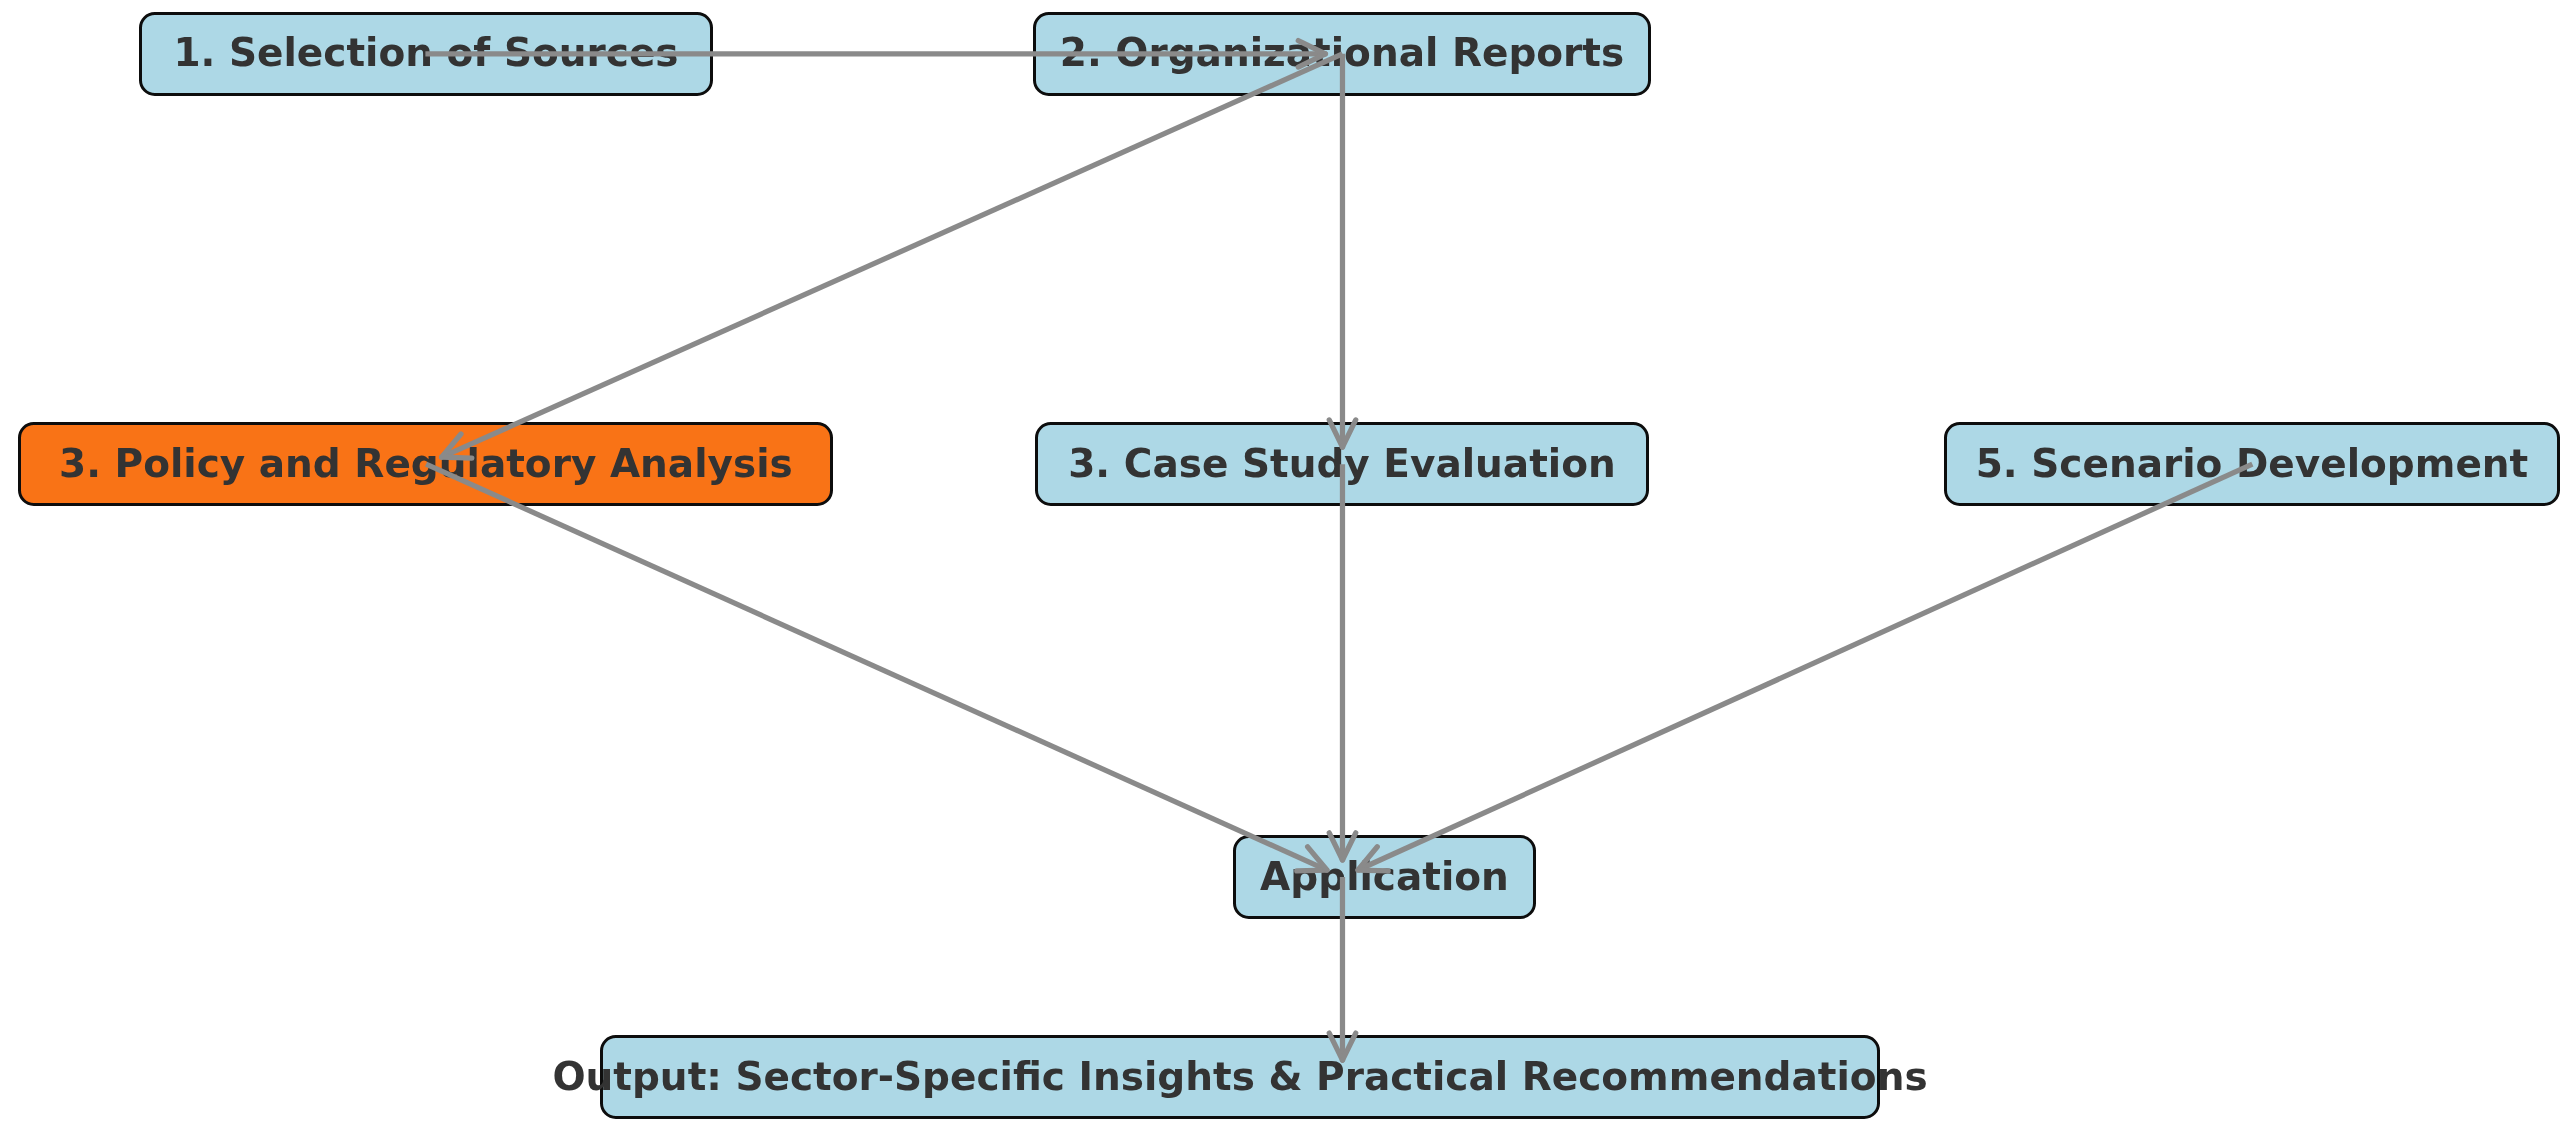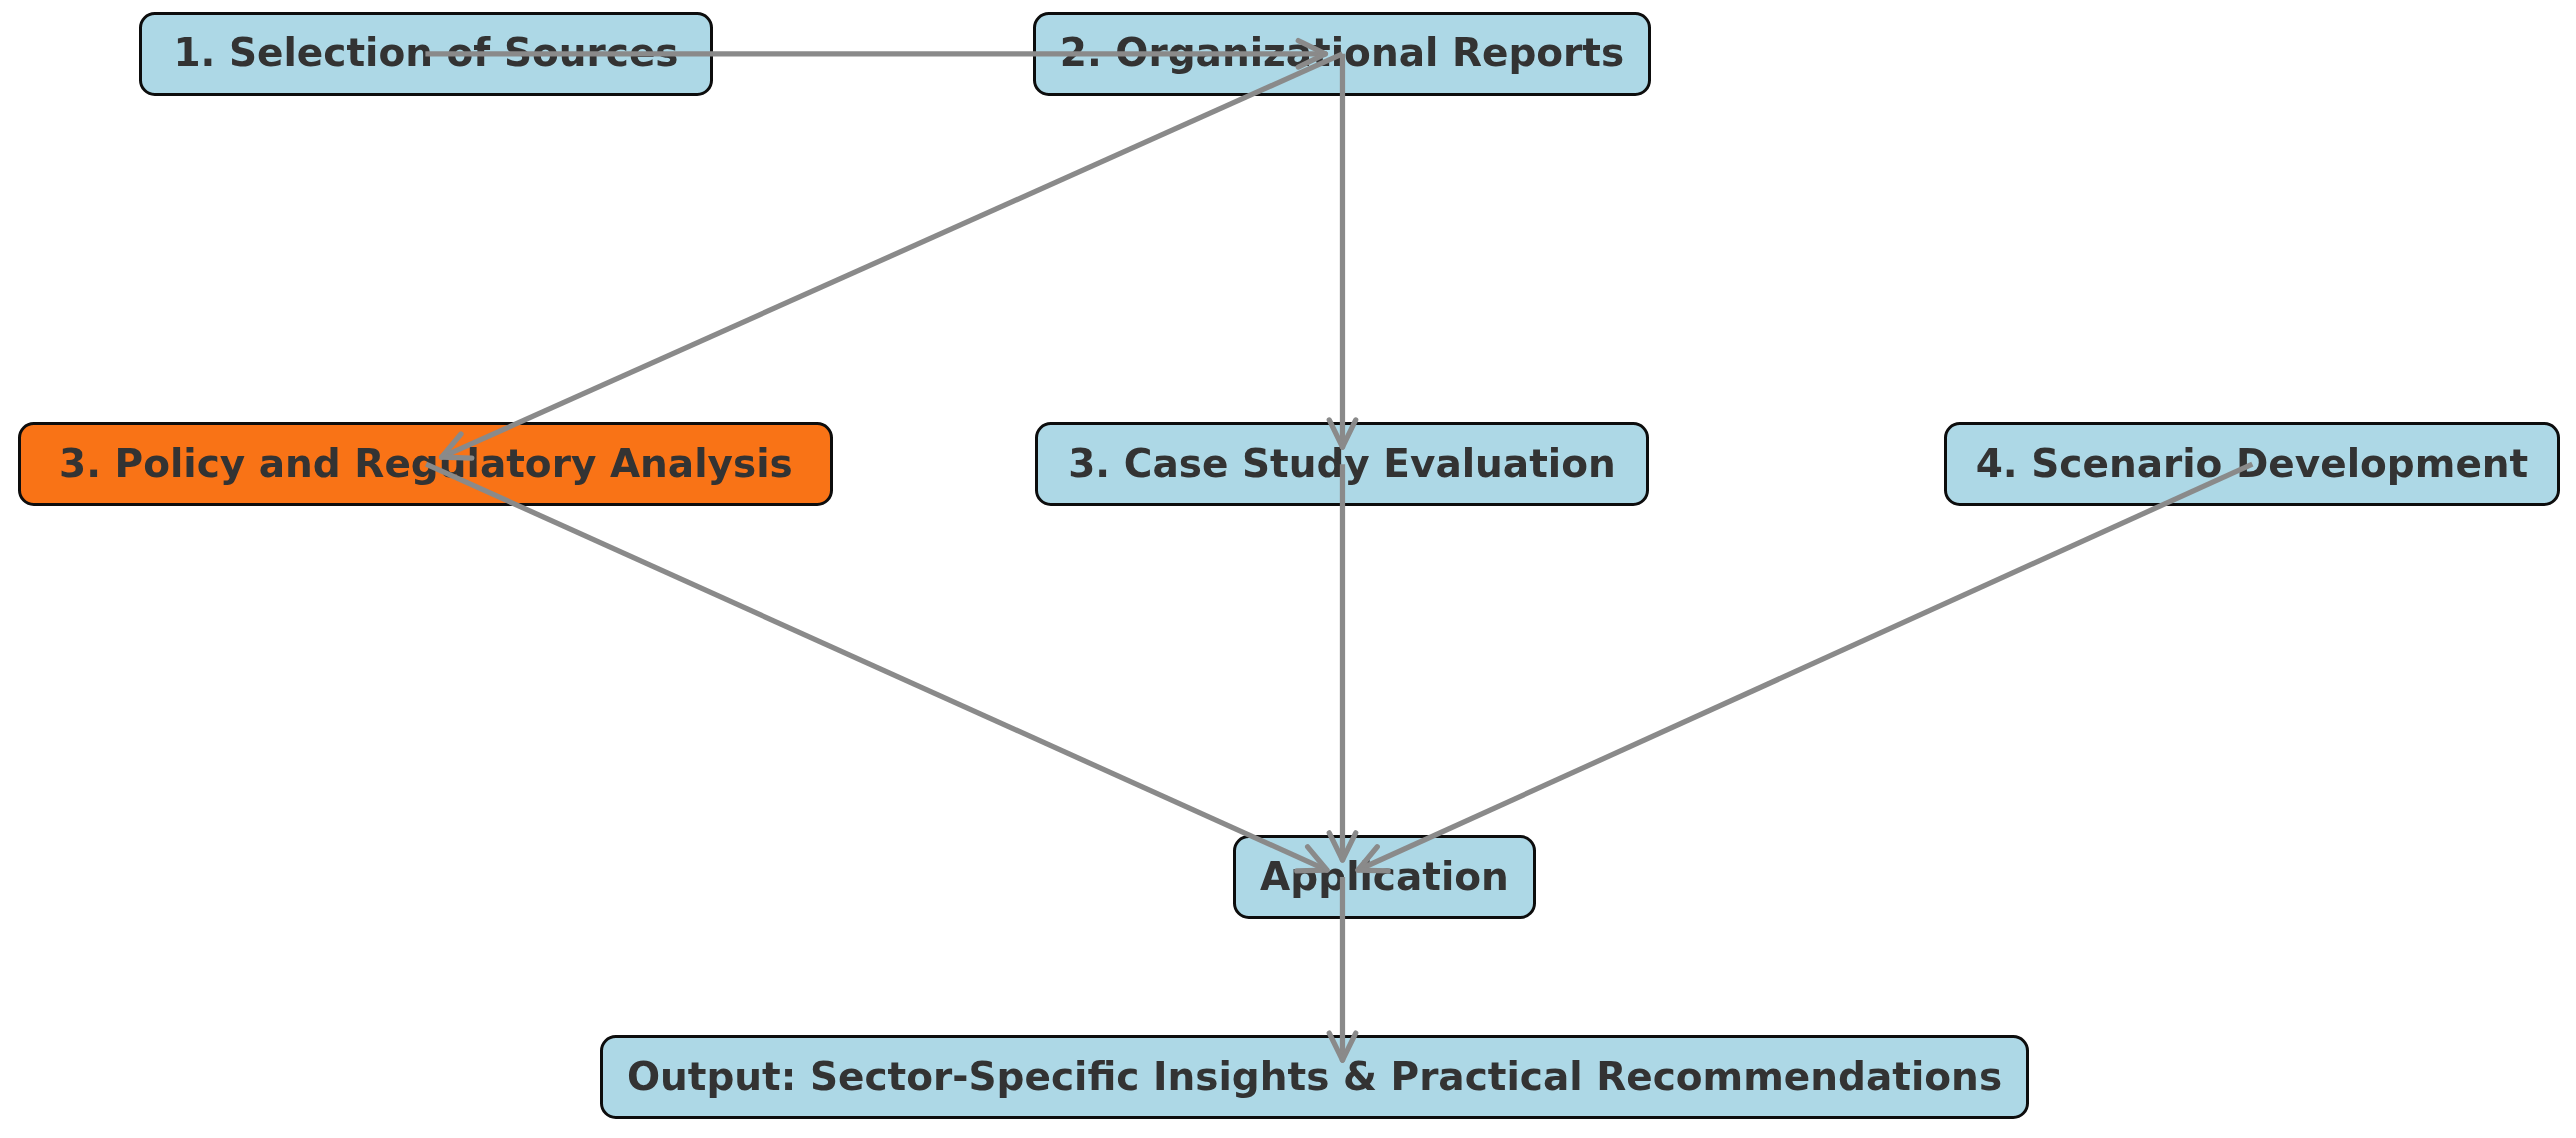--- a/index.html
+++ b/index.html
@@ -52,26 +52,26 @@
       <div class="node" style="left: 1033px; top: 11.8px; width: 618px; height: 84px; background: rgb(173, 216, 230); border-color: rgb(13, 13, 13); color: rgb(51, 51, 51);">
         <span>2. Organizational Reports</span>
       </div>
       <div class="node" style="left: 18.4px; top: 422px; width: 815px; height: 84px; background: #f97316; border-color: rgb(13, 13, 13); color: rgb(51, 51, 51);">
         <span>3. Policy and Regulatory Analysis</span>
       </div>
       <div class="node" style="left: 1035px; top: 422px; width: 614px; height: 84px; background: rgb(173, 216, 230); border-color: rgb(13, 13, 13); color: rgb(51, 51, 51);">
         <span>3. Case Study Evaluation</span>
       </div>
       <div class="node" style="left: 1944px; top: 422px; width: 616px; height: 84px; background: rgb(173, 216, 230); border-color: rgb(13, 13, 13); color: rgb(51, 51, 51);">
-        <span>4. Scenario Development</span>
+        <span>5. Scenario Development</span>
       </div>
       <div class="node" style="left: 1191px; top: 835px; width: 303px; height: 84px; background: rgb(173, 216, 230); border-color: rgb(13, 13, 13); color: rgb(51, 51, 51); margin-left: 42px;">
         <span>Application</span>
       </div>
-      <div class="node" style="left: 600px; top: 1035px; width: 1429px; height: 84px; background: rgb(173, 216, 230); border-color: rgb(13, 13, 13); color: rgb(51, 51, 51);">
+      <div class="node" style="left: 600px; top: 1035px; width: 1280px; height: 84px; background: rgb(173, 216, 230); border-color: rgb(13, 13, 13); color: rgb(51, 51, 51);">
         <span>Output: Sector-Specific Insights &amp; Practical Recommendations</span>
       </div>
     </div>
   <svg id="edge-layer" xmlns="http://www.w3.org/2000/svg" viewBox="0 0 3924 1735" width="2576" height="1139">
       <g>
         <line x1="648" y1="82" x2="2019" y2="82" stroke="#8a8a8a" stroke-width="8"></line>
         <line x1="2019" y1="82" x2="1977.6554738702384" y2="102.16507275229758" stroke="#8a8a8a" stroke-width="8" stroke-linecap="round"></line>
         <line x1="2019" y1="82" x2="1977.6554738702384" y2="61.83492724770244" stroke="#8a8a8a" stroke-width="8" stroke-linecap="round"></line>
       </g>
       <g>

